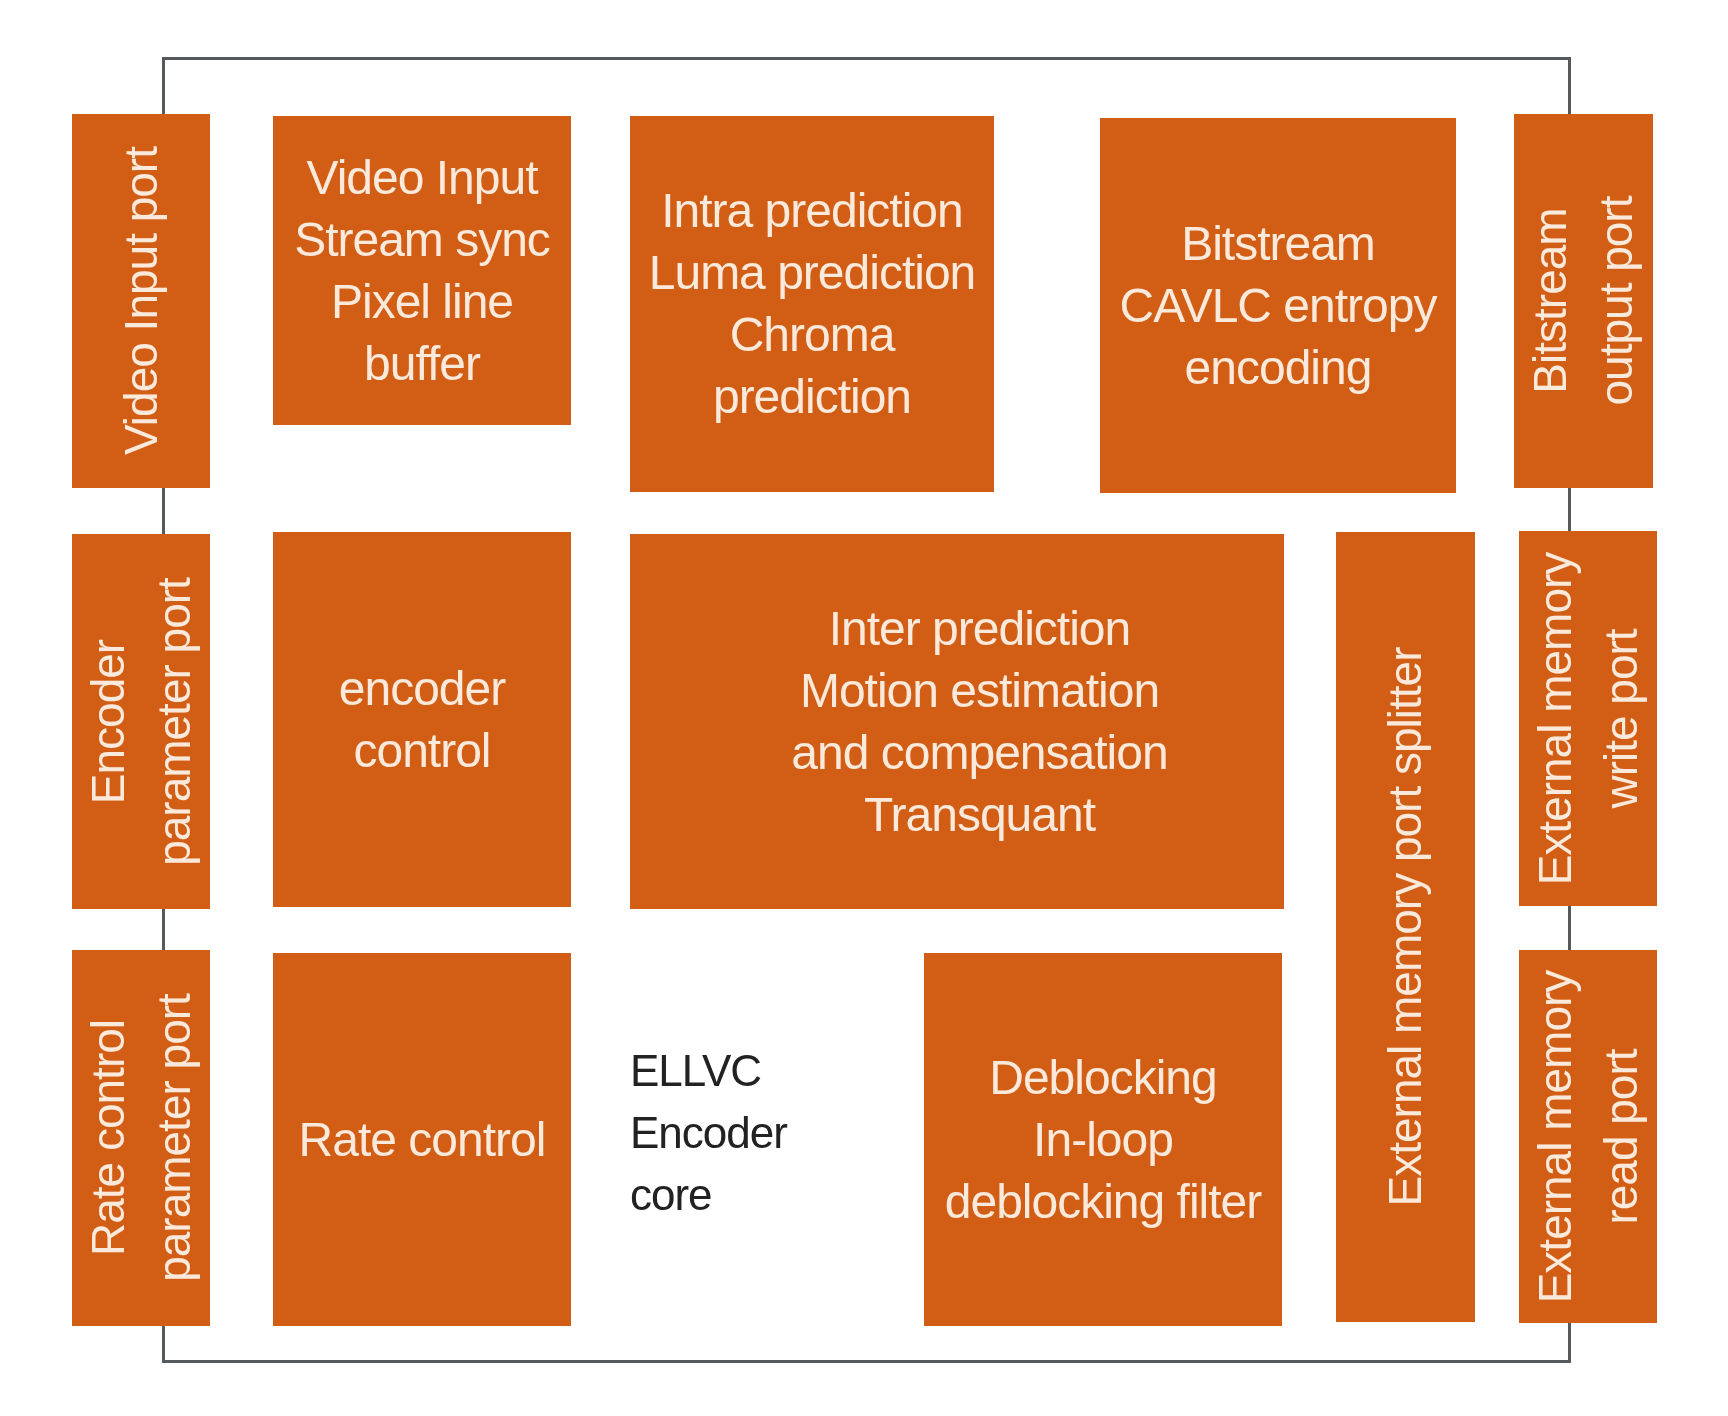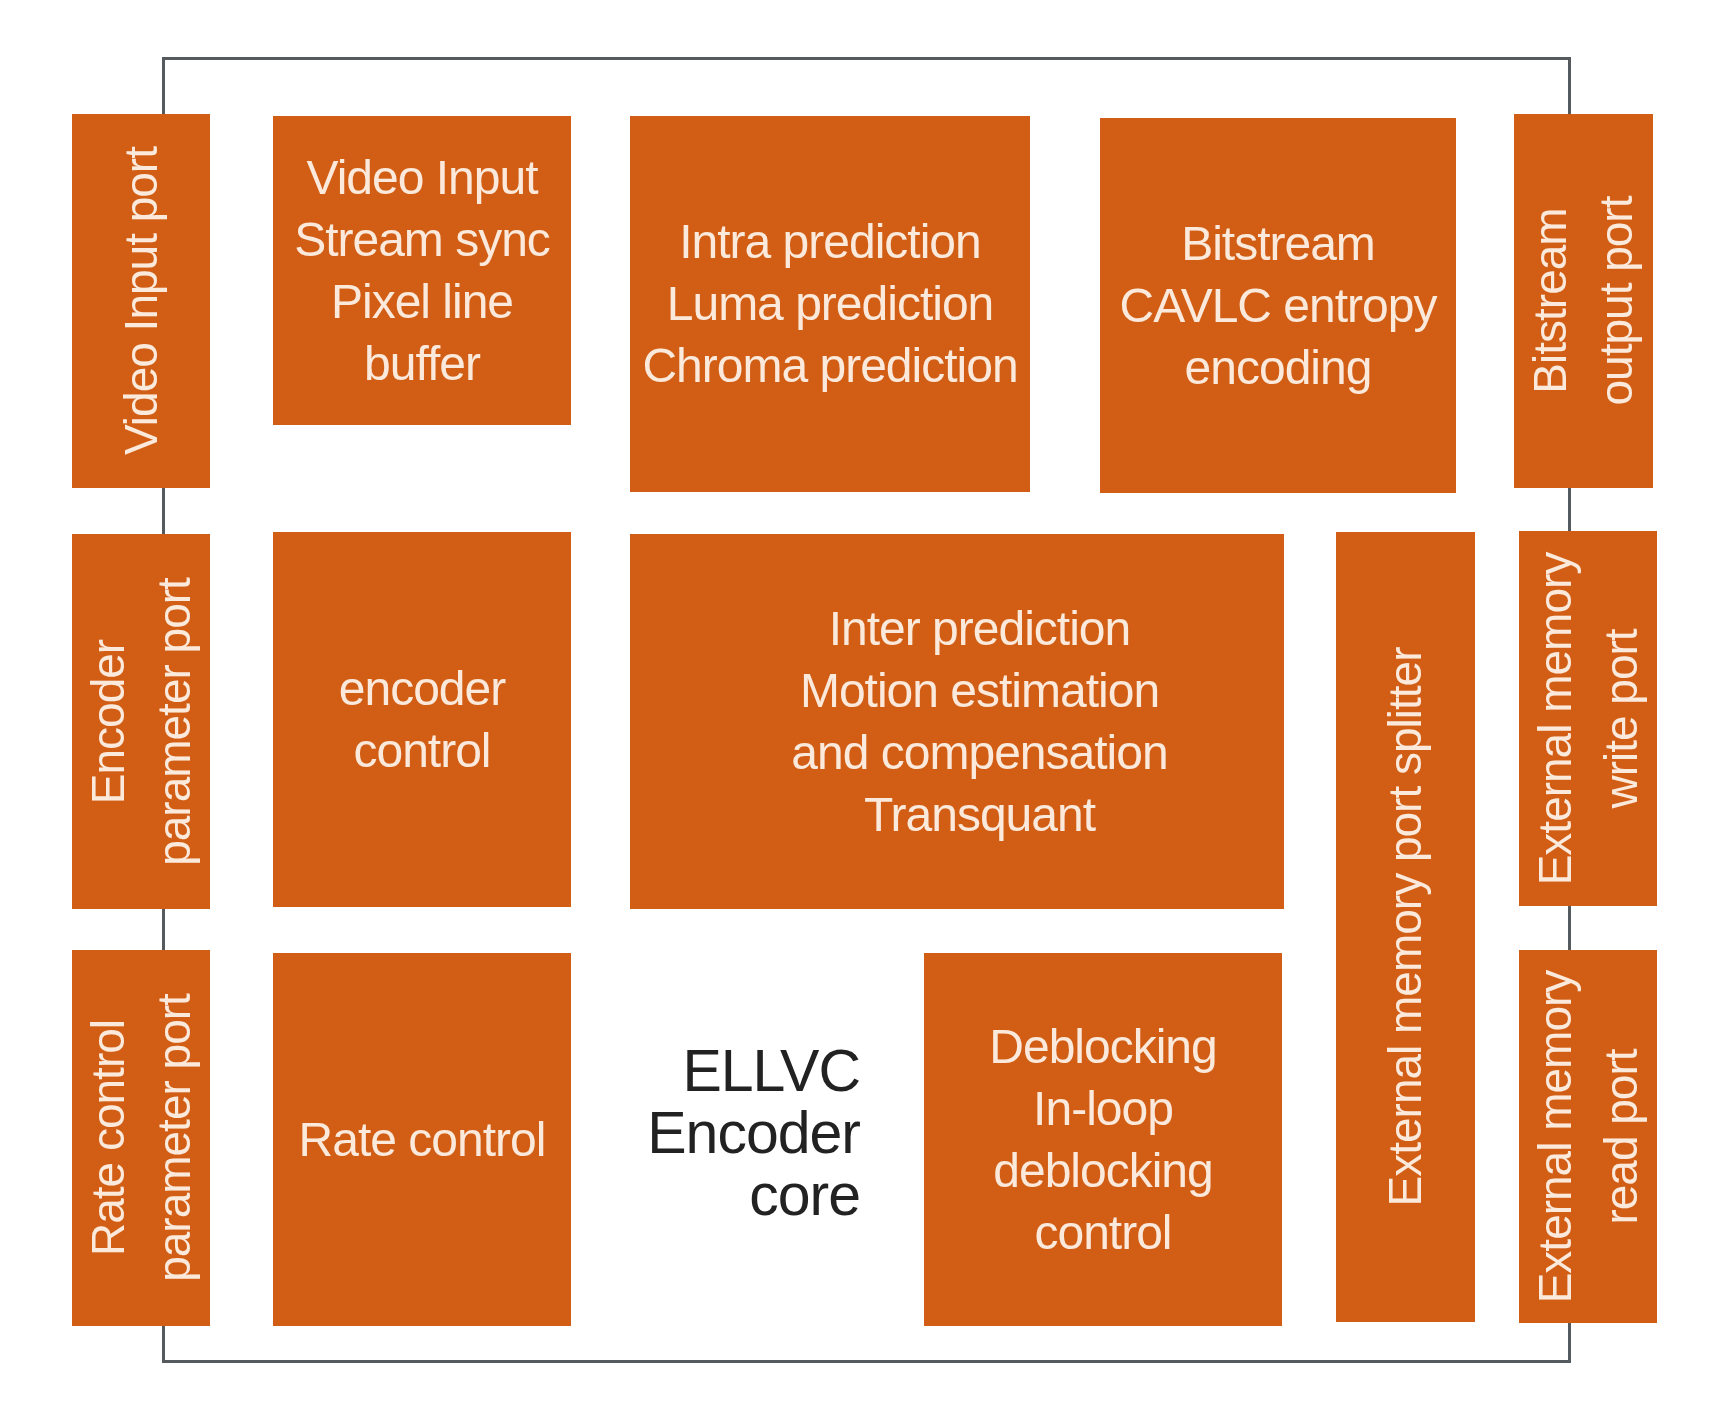--- a/index.html
+++ b/index.html
@@ -6,21 +6,21 @@
   body { width:1728px; height:1416px; position:relative; overflow:hidden;
          font-family:"Liberation Sans", sans-serif; }
   .frame { position:absolute; left:162px; top:57px; width:1409px; height:1306px;
            border:3px solid #555a5e; box-sizing:border-box; }
   .blk { position:absolute; background:#d15e14; color:#fbe9dc;
          display:flex; align-items:center; justify-content:center; text-align:center;
          box-sizing:border-box; }
   .blk .txt { font-size:48px; line-height:62px; white-space:pre-line; letter-spacing:-1px; }
   .port .txt { font-size:46px; line-height:66px; white-space:pre-line; letter-spacing:-1px;
                transform:rotate(-90deg); white-space:pre; }
-  .core { position:absolute; color:#222; text-align:right; font-size:59px; line-height:62px;
+  .core { position:absolute; color:#222; text-align:left; font-size:44px; line-height:62px;
           white-space:pre-line; letter-spacing:-1px; }
 </style>
 </head>
 <body>
 
 <div class="frame"></div>
 
 <div class="blk port" style="left:72px;top:114px;width:138px;height:374px;">
   <span class="txt">Video Input port</span>
 </div>
@@ -40,21 +40,21 @@
 buffer</span>
 </div>
 <div class="blk" style="left:273px;top:532px;width:298px;height:375px;">
   <span class="txt">encoder
 control</span>
 </div>
 <div class="blk" style="left:273px;top:953px;width:298px;height:373px;">
   <span class="txt">Rate control</span>
 </div>
 
-<div class="blk" style="left:630px;top:116px;width:400px;height:376px;">
+<div class="blk" style="left:630px;top:116px;width:364px;height:376px;">
   <span class="txt">Intra prediction
 Luma prediction
 Chroma prediction</span>
 </div>
 <div class="blk" style="left:1100px;top:118px;width:356px;height:375px;">
   <span class="txt">Bitstream
 CAVLC entropy
 encoding</span>
 </div>
 <div class="blk port" style="left:1514px;top:114px;width:139px;height:374px;">
@@ -75,18 +75,18 @@
   <span class="txt">External memory
 write port</span>
 </div>
 
 <div class="core" style="left:630px;top:1040px;width:230px;">ELLVC
 Encoder
 core</div>
 <div class="blk" style="left:924px;top:953px;width:358px;height:373px;">
   <span class="txt">Deblocking
 In-loop
-deblocking control</span>
+deblocking filter</span>
 </div>
 <div class="blk port" style="left:1519px;top:950px;width:138px;height:373px;">
   <span class="txt">External memory
 read port</span>
 </div>
 
 </body></html>

